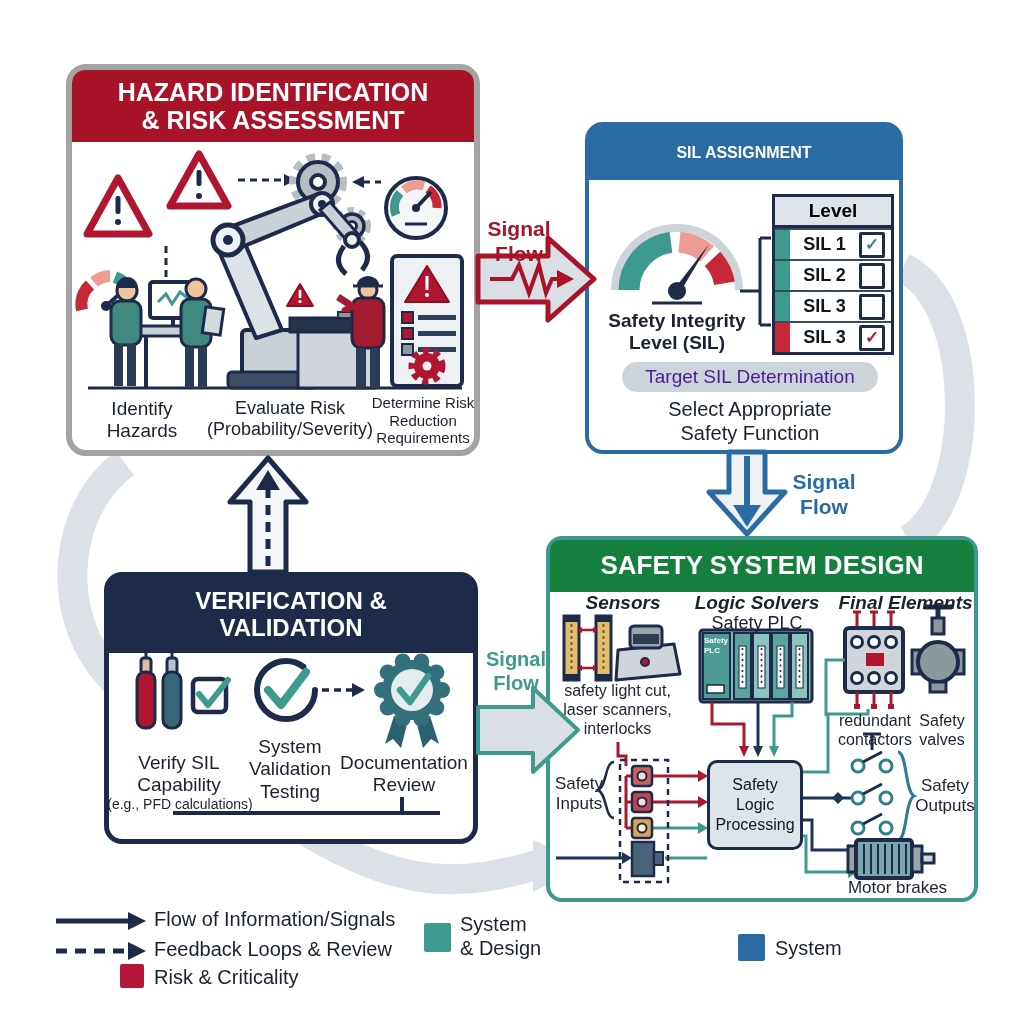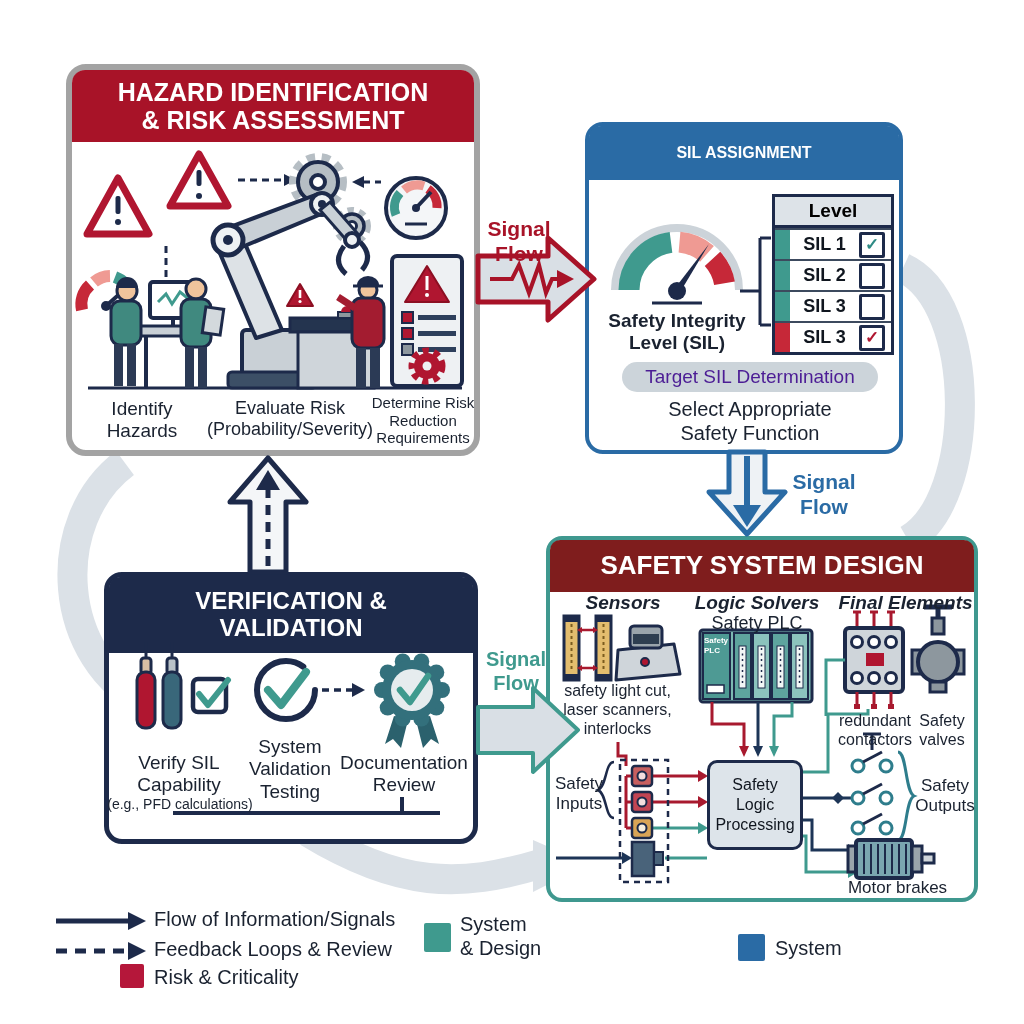--- a/index.html
+++ b/index.html
@@ -48,21 +48,21 @@
   <div class="box" style="left:585px;top:122px;width:318px;height:332px;border:4px solid #2a6ba5;border-radius:18px;">
     <div class="hdr" style="height:54px;background:#2a6ba5;border-radius:12px 12px 0 0;font-size:16px;">SIL ASSIGNMENT</div>
   </div>
 
   <div class="box" style="left:104px;top:572px;width:374px;height:272px;border:5px solid #1d2a4a;border-radius:18px;">
     <div class="hdr" style="height:76px;background:#1d2a4a;border-radius:11px 11px 0 0;font-size:24px;">VERIFICATION &amp;
 VALIDATION</div>
   </div>
 
   <div class="box" style="left:546px;top:536px;width:432px;height:366px;border:4px solid #3f988f;border-radius:16px;">
-    <div class="hdr" style="height:52px;background:#7f1d1d;border-radius:10px 10px 0 0;font-size:26px;">SAFETY SYSTEM DESIGN</div>
+    <div class="hdr" style="height:52px;background:#15803d;border-radius:10px 10px 0 0;font-size:26px;">SAFETY SYSTEM DESIGN</div>
   </div>
 
   <svg class="layer" width="1024" height="1024">
 
     <g>
       <line x1="88" y1="388" x2="462" y2="388" stroke="#1d2a4a" stroke-width="3"></line>
       <g>
         <path d="M 118 178 L 149 234 H 87 Z" fill="#fff" stroke="#b01630" stroke-width="7" stroke-linejoin="round"></path>
         <rect x="115.5" y="196" width="5" height="18" rx="2" fill="#1d2a4a"></rect>
           <circle cx="118" cy="222" r="3" fill="#1d2a4a"></circle>

